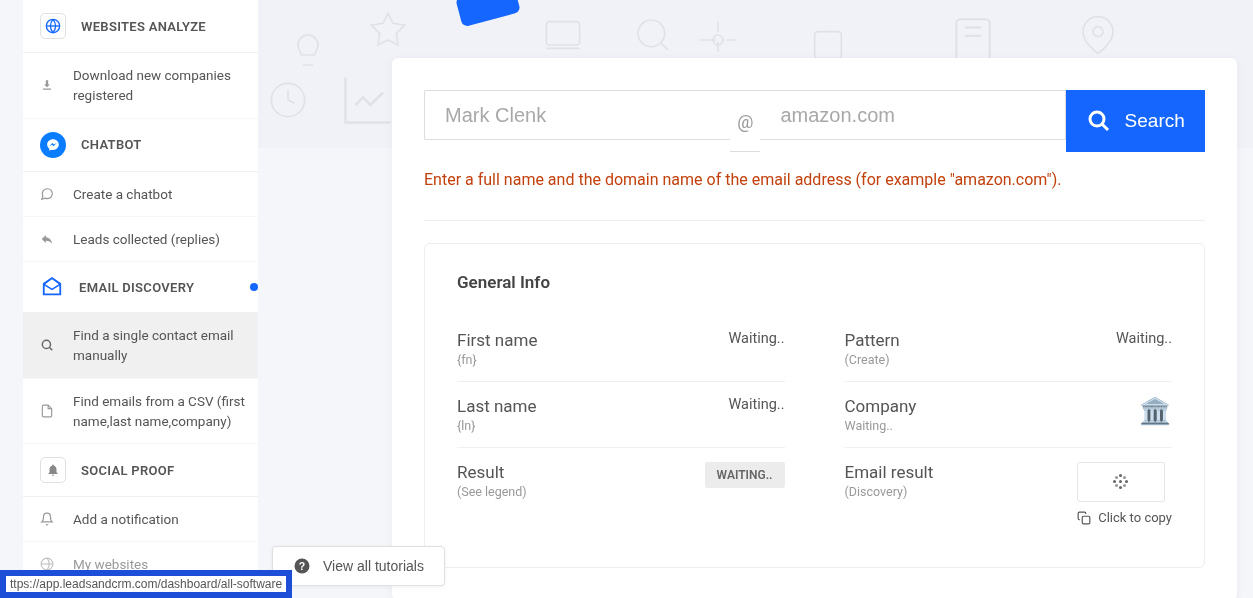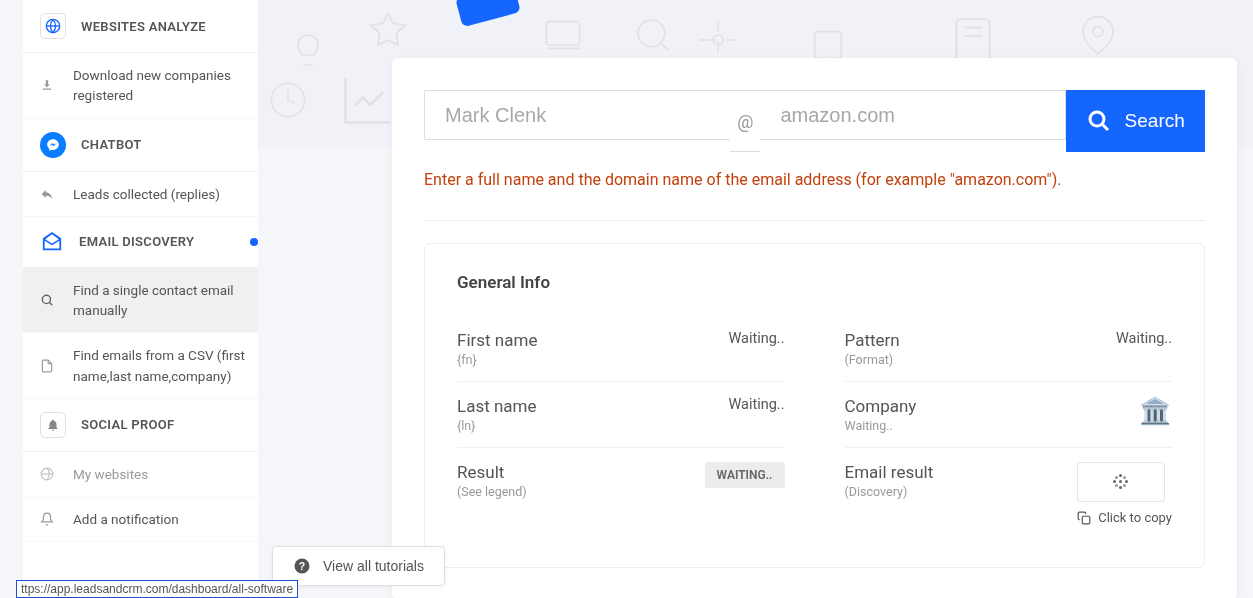--- a/index.html
+++ b/index.html
@@ -312,23 +312,23 @@
       align-items: center;
       gap: 12px;
       font-size: 14px;
       color: #555;
       cursor: pointer;
       box-shadow: 0 1px 4px rgba(0,0,0,0.06);
     }
     .url-bar {
       position: absolute;
       bottom: 0;
-      left: 16px;
-      background: #fff;
-      border: 1px solid #1d4ed8;
+      left: 0;
+      background: #fff;
+      border: 6px solid #1d4ed8;
       font-size: 12px;
       color: #555;
       padding: 1px 4px;
       font-family: sans-serif;
     }
     .name-input {
       border-right: none;
       border-radius: 2px 0 0 2px;
     }
     .domain-input {
@@ -366,20 +366,28 @@
     <div class="icon-box">
       <div class="icon-messenger">
         <svg width="14" height="14" viewBox="0 0 24 24" fill="#fff">
             <path d="M12 2C6.5 2 2 6.1 2 11.2c0 2.9 1.4 5.4 3.7 7.1V22l3.4-1.9c.9.3 1.9.4 2.9.4 5.5 0 10-4.1 10-9.2S17.5 2 12 2zm1 12.3l-2.5-2.7-4.9 2.7 5.4-5.7 2.6 2.7 4.8-2.7-5.4 5.7z"></path>
           </svg>
       </div>
     </div>
     <span class="sidebar-section-header">CHATBOT</span>
   </div>
 
+  <div class="sidebar-item">
+    <span class="small-icon">
+      <svg width="14" height="14" viewBox="0 0 24 24" fill="none" stroke="#999" stroke-width="2">
+          <path d="M21 11.5a8.38 8.38 0 0 1-.9 3.8 8.5 8.5 0 0 1-7.6 4.7 8.38 8.38 0 0 1-3.8-.9L3 21l1.9-5.7a8.38 8.38 0 0 1-.9-3.8 8.5 8.5 0 0 1 4.7-7.6 8.38 8.38 0 0 1 3.8-.9h.5a8.48 8.48 0 0 1 8 8v.5z"></path>
+        </svg>
+    </span>
+    <span class="label">Create a chatbot</span>
+  </div>
 
   <div class="sidebar-item">
     <span class="small-icon">
       <svg width="14" height="14" viewBox="0 0 24 24" fill="#999">
           <path d="M10 9V5l-7 7 7 7v-4.1c5 0 8.5 1.6 11 5.1-1-5-4-10-11-11z"></path>
         </svg>
     </span>
     <span class="label">Leads collected (replies)</span>
   </div>
 
@@ -417,39 +425,39 @@
     <div class="icon-box">
       <div class="icon-bell-box">
         <svg width="14" height="14" viewBox="0 0 24 24" fill="#888">
             <path d="M12 22c1.1 0 2-.9 2-2h-4c0 1.1.9 2 2 2zm6-6v-5c0-3.07-1.64-5.64-4.5-6.32V4c0-.83-.67-1.5-1.5-1.5s-1.5.67-1.5 1.5v.68C7.63 5.36 6 7.92 6 11v5l-2 2v1h16v-1l-2-2z"></path>
           </svg>
       </div>
     </div>
     <span class="sidebar-section-header">SOCIAL PROOF</span>
   </div>
 
+  <div class="sidebar-item">
+    <span class="small-icon">
+      <svg width="14" height="14" viewBox="0 0 24 24" fill="none" stroke="#999" stroke-width="2">
+          <path d="M18 8A6 6 0 0 0 6 8c0 7-3 9-3 9h18s-3-2-3-9"></path>
+          <path d="M13.73 21a2 2 0 0 1-3.46 0"></path>
+        </svg>
+    </span>
+    <span class="label">Add a notification</span>
+  </div>
+
   <div class="sidebar-item" style="opacity:0.6">
     <span class="small-icon">
       <svg width="14" height="14" viewBox="0 0 24 24" fill="none" stroke="#999" stroke-width="2">
           <circle cx="12" cy="12" r="10"></circle>
           <line x1="2" y1="12" x2="22" y2="12"></line>
           <path d="M12 2a15 15 0 0 1 0 20"></path>
         </svg>
     </span>
     <span class="label">My websites</span>
-  </div>
-
-  <div class="sidebar-item">
-    <span class="small-icon">
-      <svg width="14" height="14" viewBox="0 0 24 24" fill="none" stroke="#999" stroke-width="2">
-          <path d="M18 8A6 6 0 0 0 6 8c0 7-3 9-3 9h18s-3-2-3-9"></path>
-          <path d="M13.73 21a2 2 0 0 1-3.46 0"></path>
-        </svg>
-    </span>
-    <span class="label">Add a notification</span>
   </div>
 
 </div>
 
 <div class="main">
   <div class="hero-bg">
     <svg class="hero-doodle" style="top:20px;left:30px" width="40" height="60" viewBox="0 0 24 24" fill="none" stroke="#888" stroke-width="1">
         <path d="M9 21h6M12 3a6 6 0 0 0-6 6c0 3 2 4 2 6h8c0-2 2-3 2-6a6 6 0 0 0-6-6z"></path>
       </svg>
     <svg class="hero-doodle" style="top:10px;left:110px" width="40" height="40" viewBox="0 0 24 24" fill="none" stroke="#888" stroke-width="1">
@@ -529,21 +537,21 @@
               <span class="sub-label">(See legend)</span>
             </div>
             <span class="badge">WAITING..</span>
           </div>
         </div>
 
         <div>
           <div class="info-row">
             <div class="info-label">
               <span class="main-label">Pattern</span>
-              <span class="sub-label">(Format)</span>
+              <span class="sub-label">(Create)</span>
             </div>
             <span class="info-value">Waiting..</span>
           </div>
           <div class="info-row">
             <div class="info-label">
               <span class="main-label">Company</span>
               <span class="sub-label">Waiting..</span>
             </div>
             <span class="company-icon">🏛️</span>
           </div>

